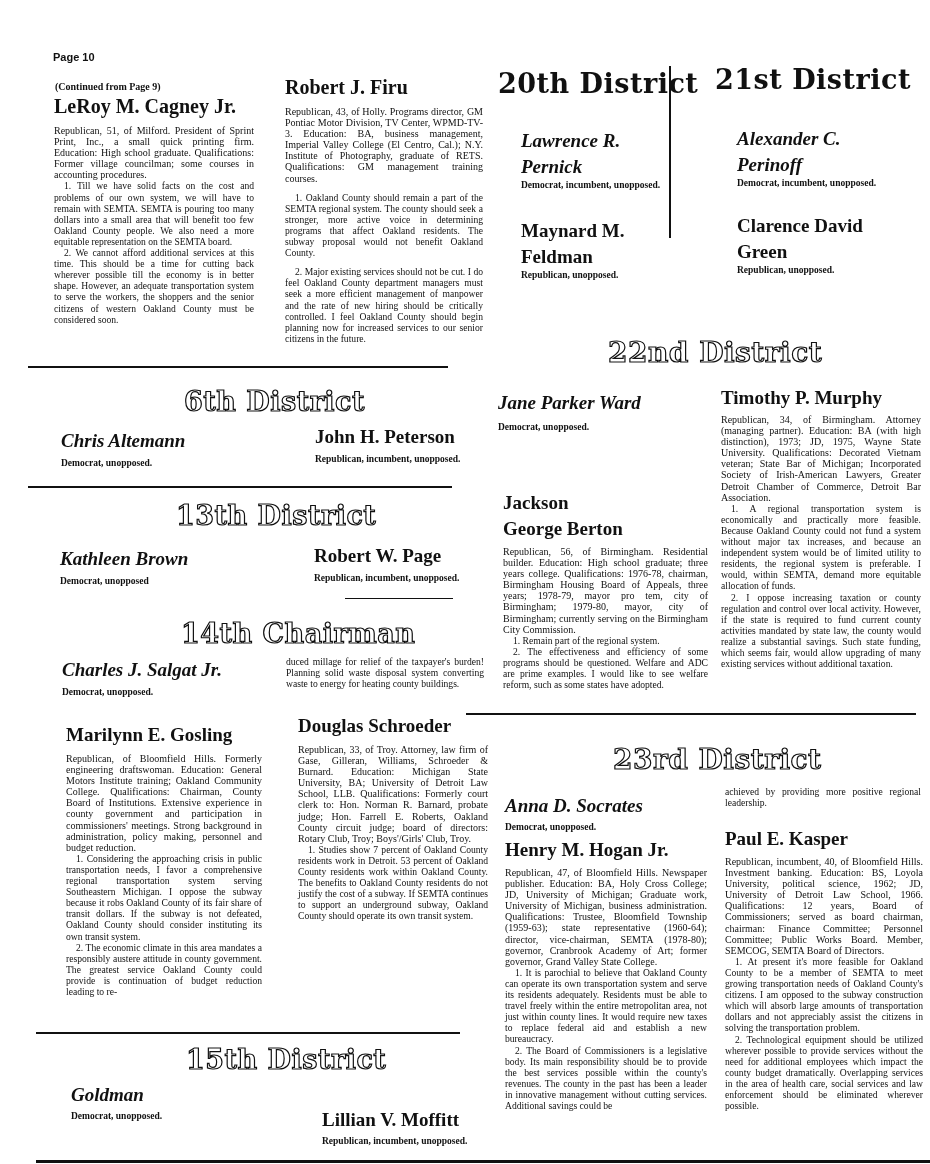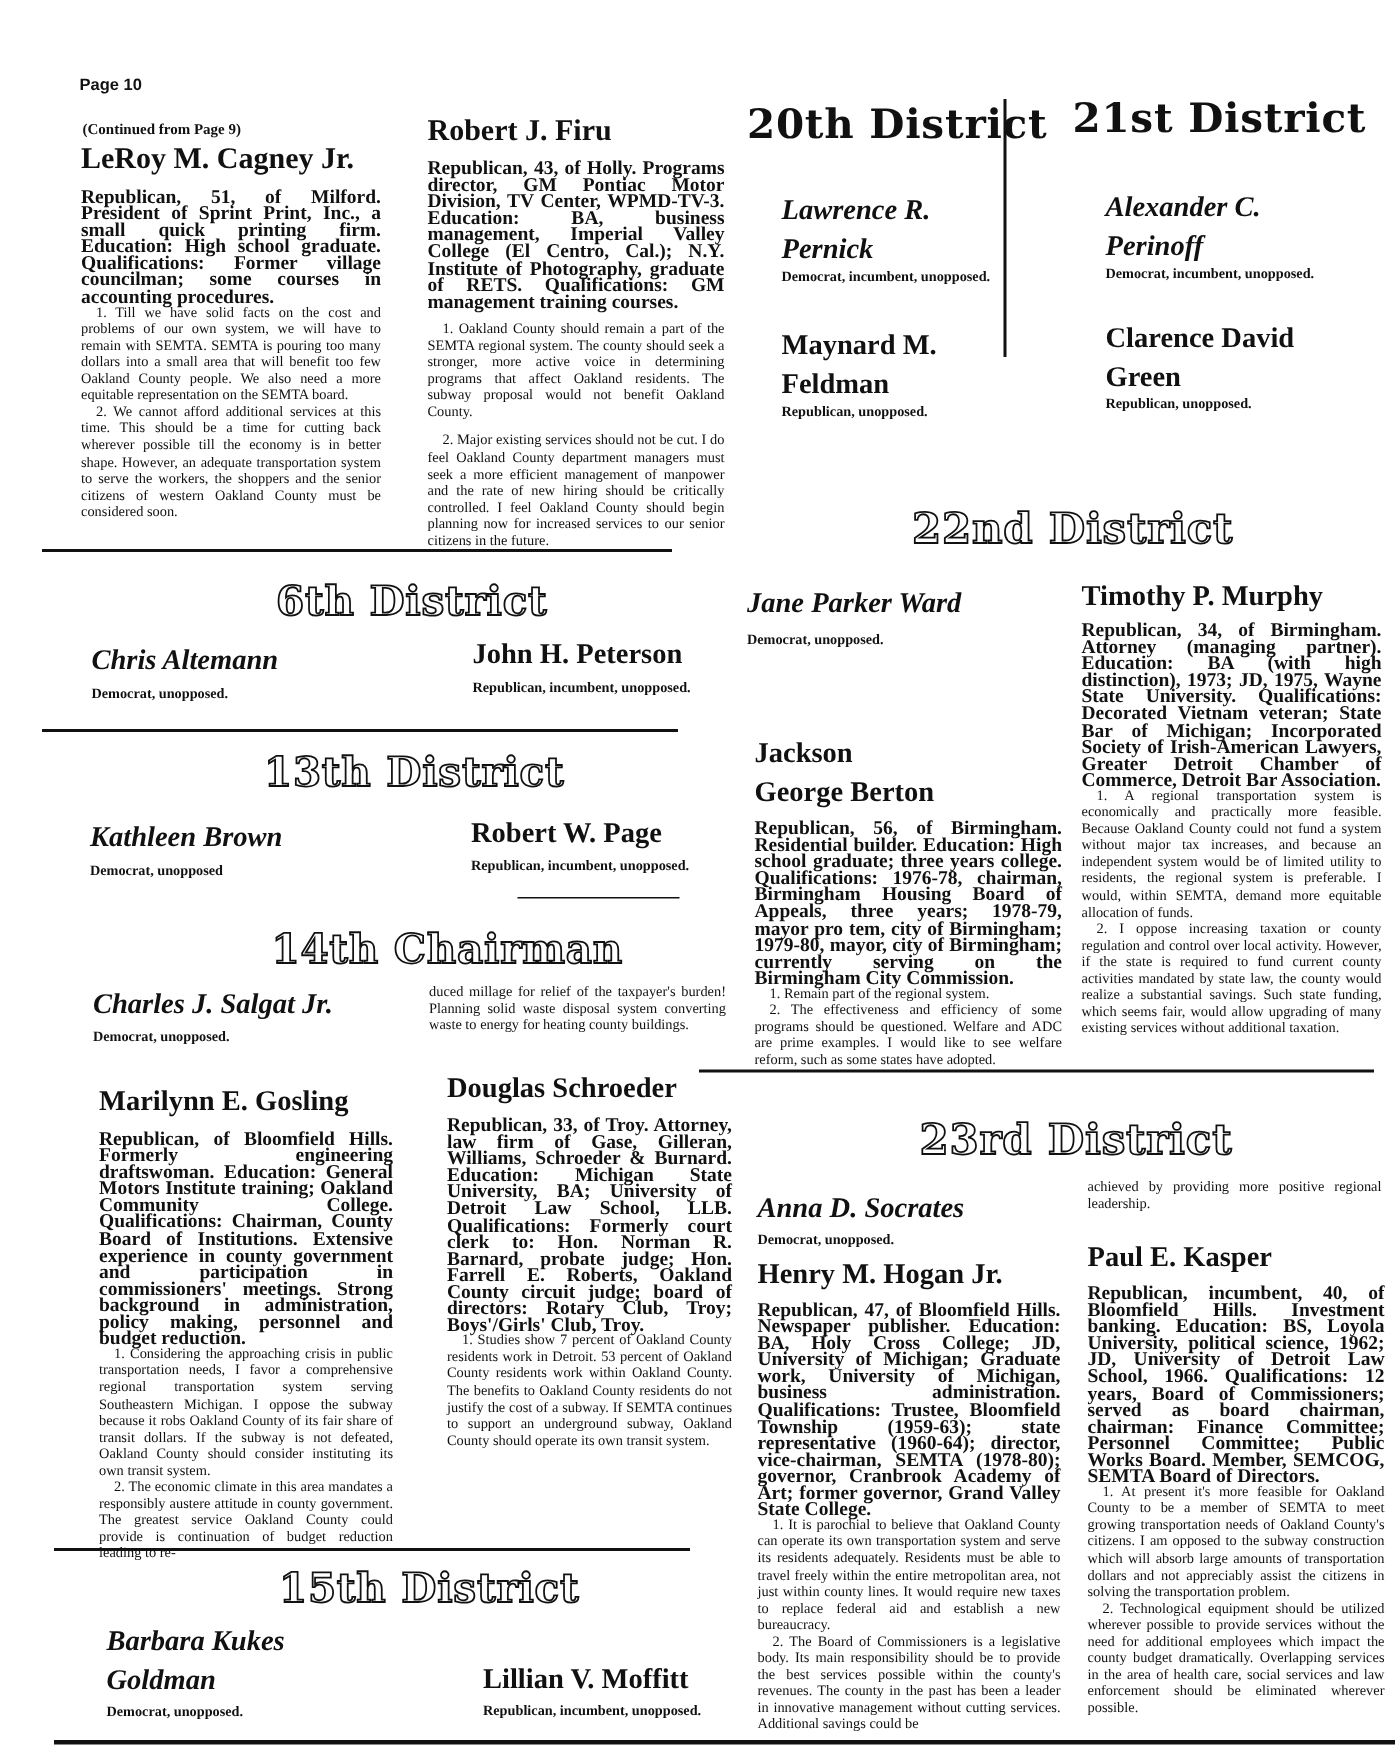--- a/index.html
+++ b/index.html
@@ -3,21 +3,21 @@
 <meta charset="utf-8">
 <style>
   html, body { margin: 0; padding: 0; background: #fff; }
   body { width: 930px; height: 1164px; position: relative; overflow: hidden; color: #111; font-family: "Liberation Serif", serif; }
   .abs { position: absolute; padding-left: 31px; }
   .page-num { font-family: "Liberation Sans", sans-serif; font-size: 11px; font-weight: bold; }
   .cont { font-size: 10px; font-weight: bold; }
   .name { font-weight: bold; font-size: 19px; line-height: 26px; }
   .name.it { font-style: italic; }
   .status { font-size: 9.5px; font-weight: bold; }
-  .bio { font-size: 13px; line-height: 11.1px; text-align: justify; font-weight: bold; }
+  .bio { font-size: 10px; line-height: 11.1px; text-align: justify; font-weight: normal; }
   .body { font-size: 9.6px; line-height: 11.1px; text-align: justify; }
   .body p, .bio p { margin: 0; text-indent: 10px; }
   .dhead { font-weight: bold; font-size: 28px; letter-spacing: 0.5px; font-family: "DejaVu Serif", serif; }
   .dhead.outline { color: #fff; -webkit-text-stroke: 1.2px #111; text-shadow: 0 0 0 #111; }
   .rule { position: absolute; background: #111; }
 </style>
 </head>
 <body>
 
 <div class="abs page-num" style="left:22px;top:51px;">Page 10</div>
@@ -132,21 +132,20 @@
   <div class="name">Douglas Schroeder</div>
   <div class="bio" style="margin-top:5px;">Republican, 33, of Troy. Attorney, law firm of Gase, Gilleran, Williams, Schroeder &amp; Burnard. Education: Michigan State University, BA; University of Detroit Law School, LLB. Qualifications: Formerly court clerk to: Hon. Norman R. Barnard, probate judge; Hon. Farrell E. Roberts, Oakland County circuit judge; board of directors: Rotary Club, Troy; Boys'/Girls' Club, Troy.</div>
   <div class="body">
     <p>1. Studies show 7 percent of Oakland County residents work in Detroit. 53 percent of Oakland County residents work within Oakland County. The benefits to Oakland County residents do not justify the cost of a subway. If SEMTA continues to support an underground subway, Oakland County should operate its own transit system.</p>
   </div>
 </div>
 <div class="rule" style="left:36px;top:1032px;width:424px;height:2px;"></div>
 
 <div class="abs dhead outline" style="left:155px;top:1044px;font-size:27px;">15th District</div>
 <div class="abs" style="left:40px;top:1082px;width:200px;">
-  <div class="name it">Barbara Kukes</div>
   <div class="name it">Goldman</div>
   <div class="status" style="margin-top:3px;">Democrat, unopposed.</div>
 </div>
 <div class="abs" style="left:291px;top:1107px;width:180px;">
   <div class="name">Lillian V. Moffitt</div>
   <div class="status" style="margin-top:3px;">Republican, incumbent, unopposed.</div>
 </div>
 
 <div class="abs dhead outline" style="left:582px;top:743px;font-size:28px;">23rd District</div>
 <div class="abs" style="left:474px;top:793px;width:205px;">

